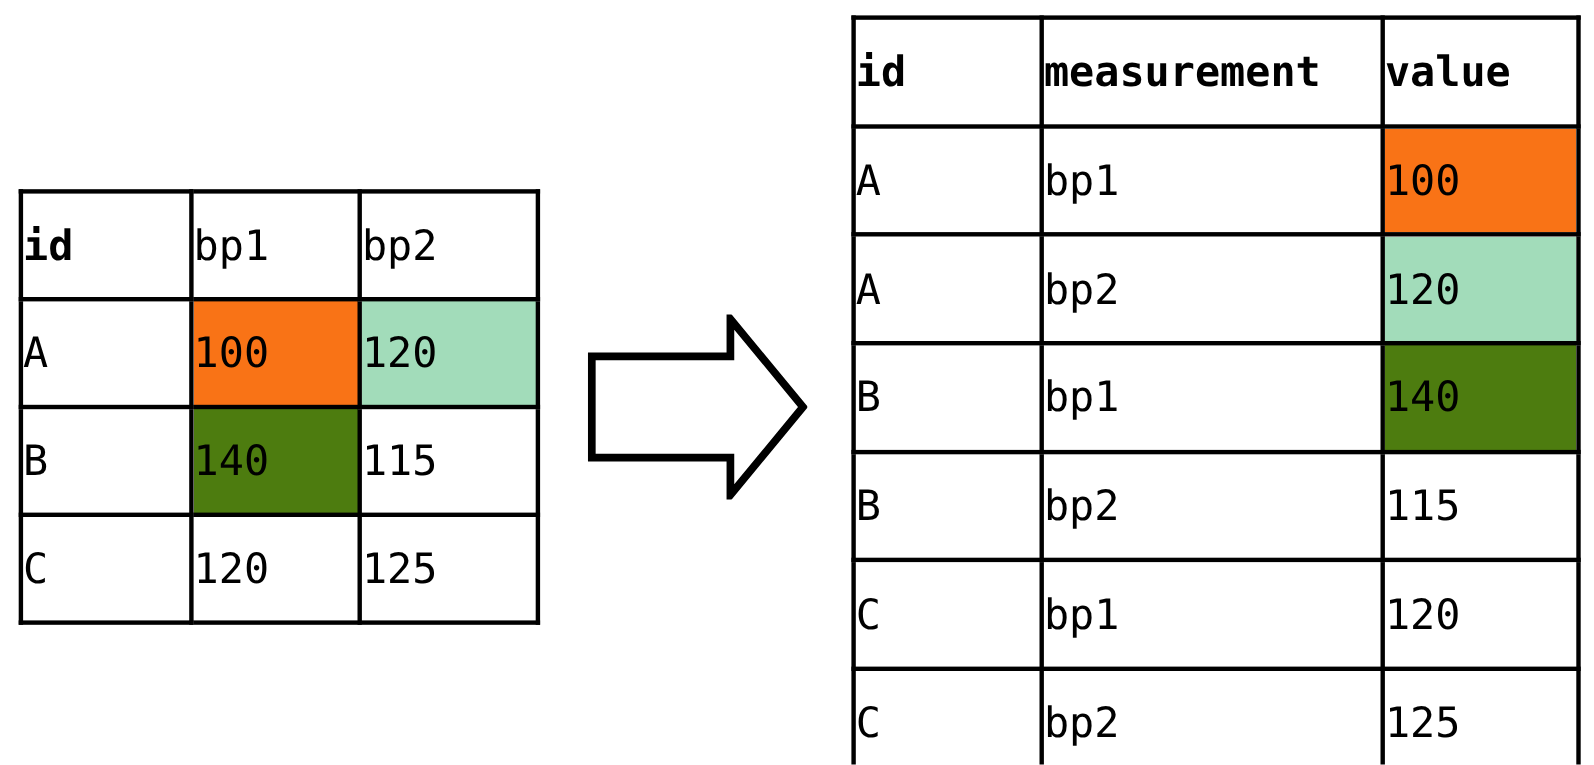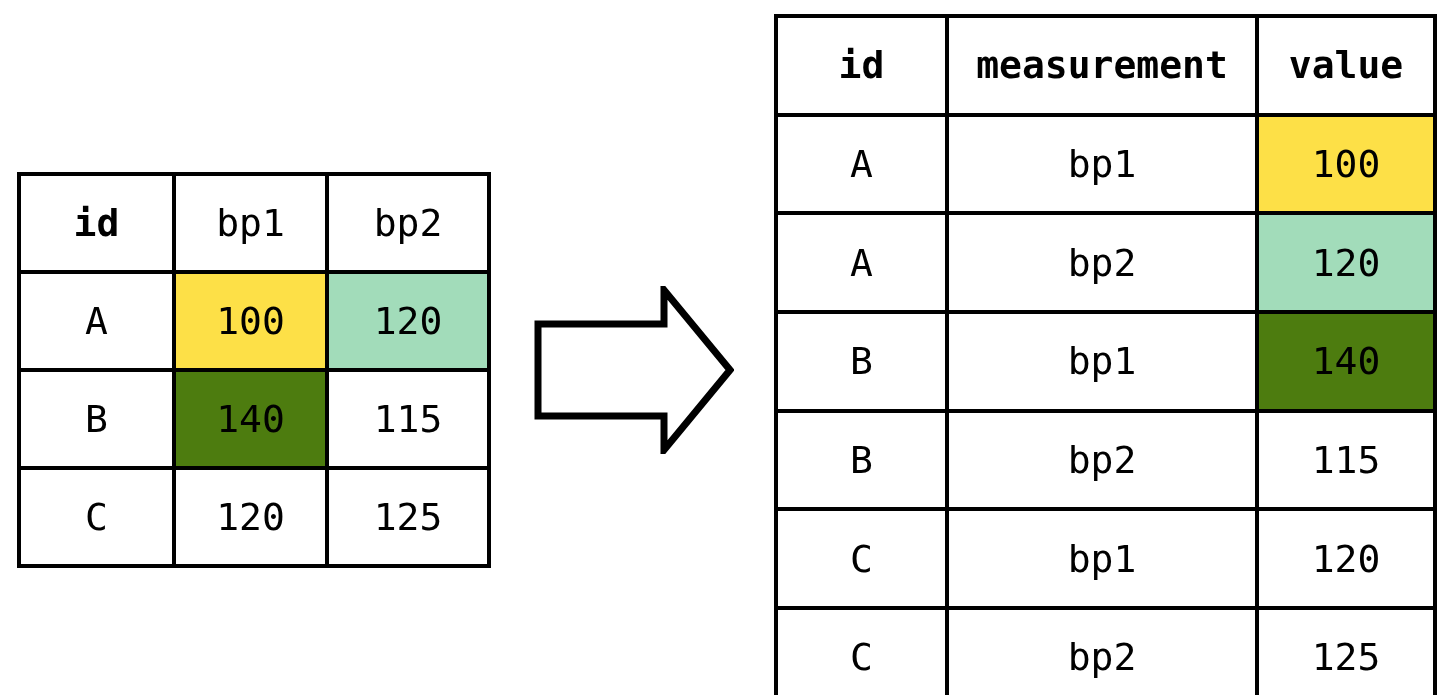--- a/index.html
+++ b/index.html
@@ -18,21 +18,20 @@
 
   
   .tbl {
     position: absolute;
     border-collapse: collapse;
     table-layout: fixed;
     background: #ffffff;
   }
   .tbl td {
     border: 4px solid #000000;
-    text-align: center;
     vertical-align: middle;
     color: #000000;
     font-weight: 400;
     line-height: 1;
     padding: 0;
     background-clip: padding-box;
   }
   .tbl td.hd { font-weight: 700; }
 
   
@@ -59,21 +58,21 @@
   }
   #long-table td {
     height: 94.7px;
     font-size: 38px;
   }
   #long-table col.c-id  { width: 171px; }
   #long-table col.c-ms  { width: 310px; }
   #long-table col.c-vl  { width: 178px; }
 
   
-  .hl-blue   { background-color: #fde047; }
+  .hl-blue   { background-color: #f97316; }
   .hl-green  { background-color: #a2dcba; }
   .hl-orange { background-color: #4d7c0f; }
 
   
   #transform-arrow {
     position: absolute;
     left: 534px;
     top: 286px;
     width: 200px;
     height: 168px;

